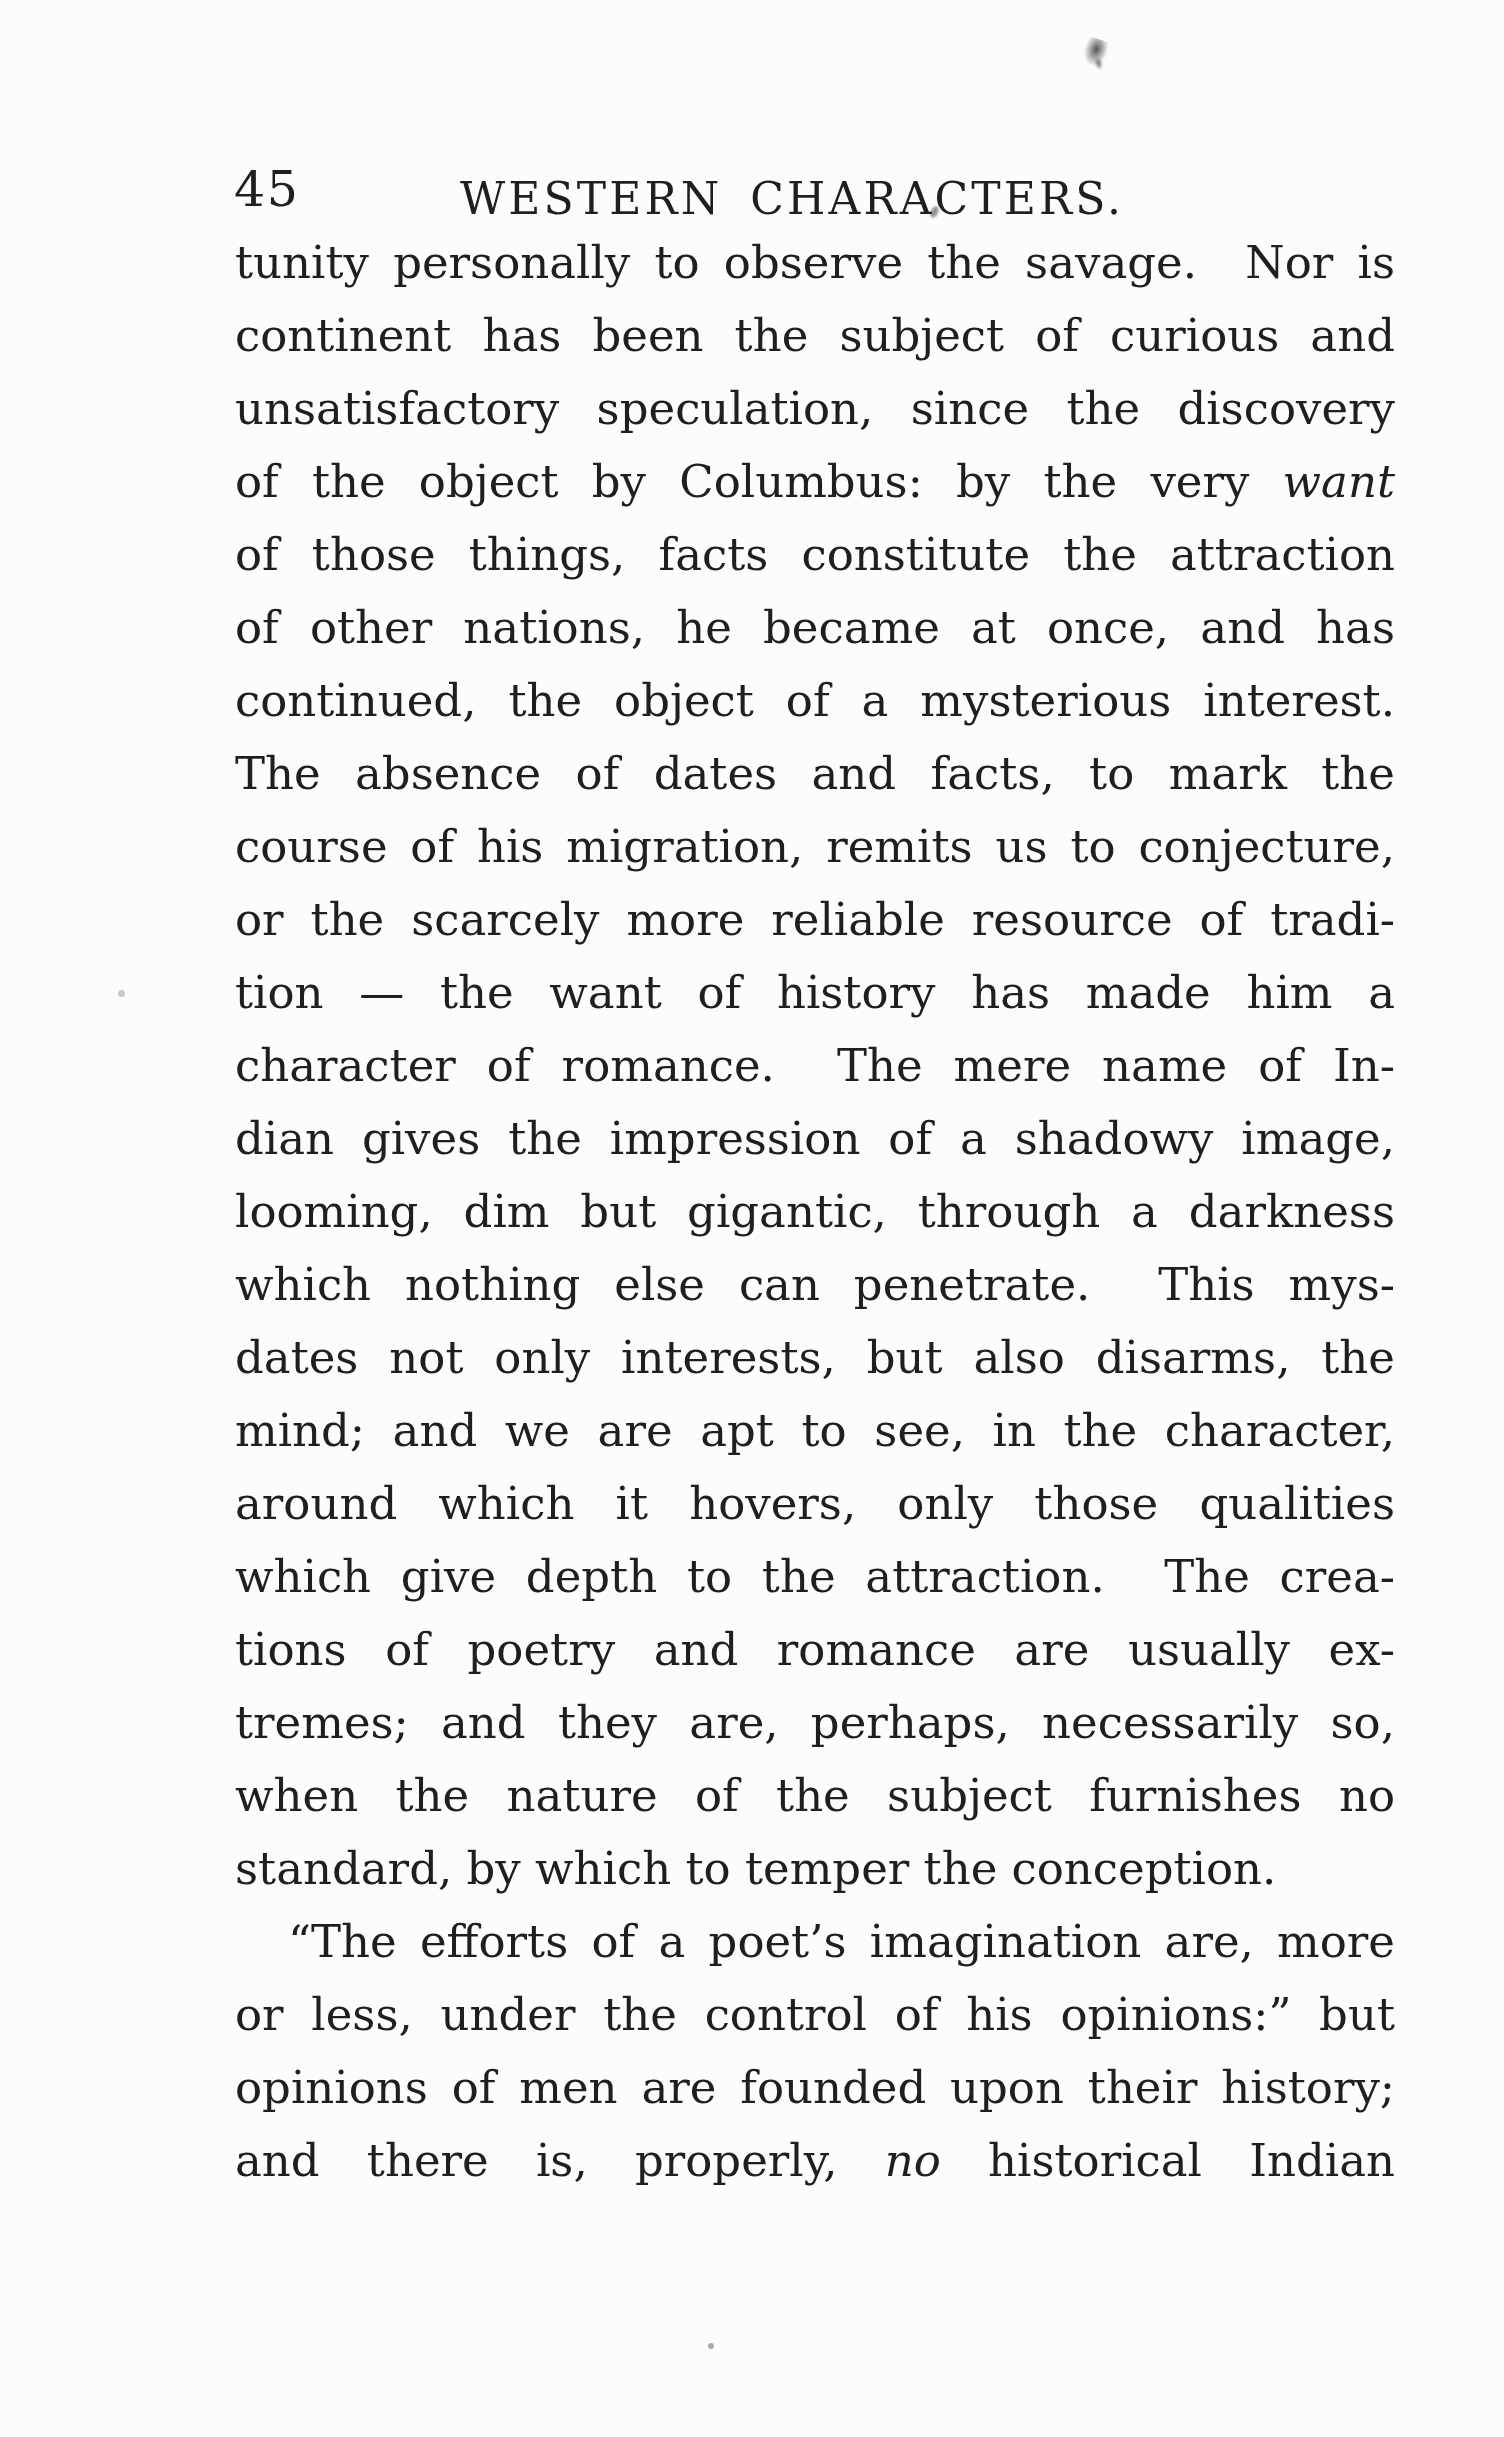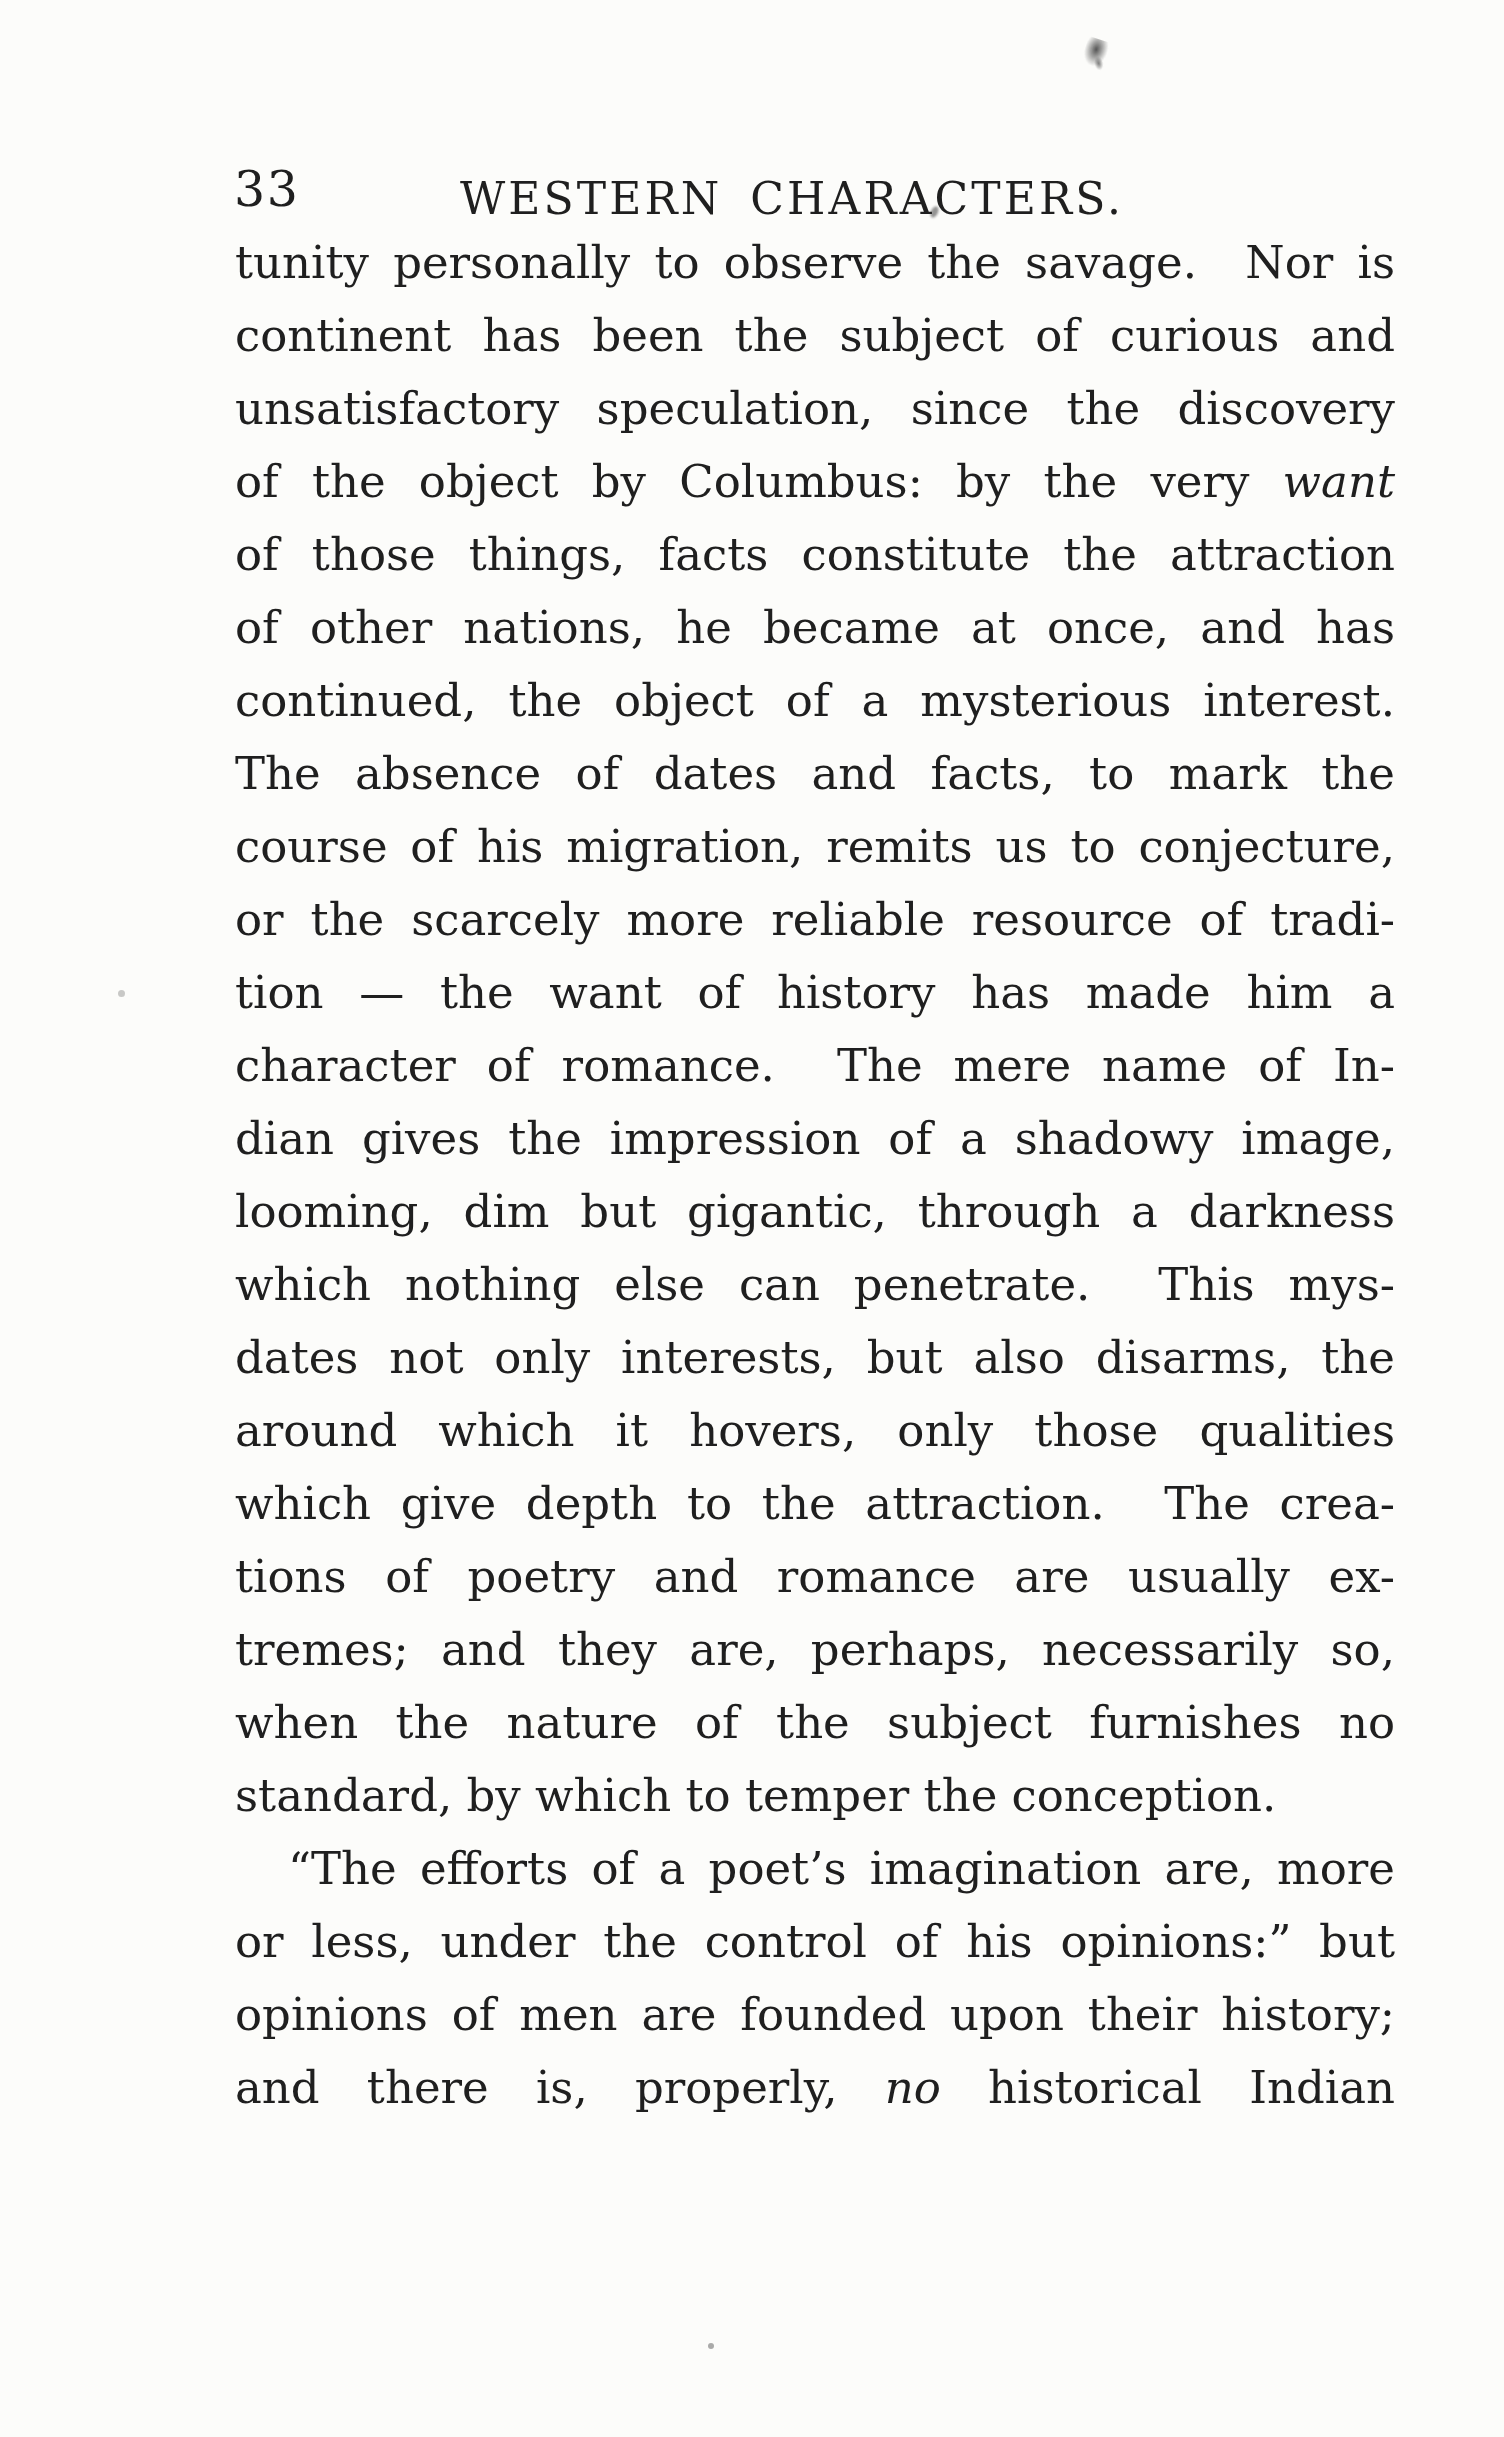--- a/index.html
+++ b/index.html
@@ -96,41 +96,42 @@
 <body>
 
 <div class="page">
 
   <div class="artifact artifact-top"></div>
   <div class="artifact artifact-head"></div>
   <div class="artifact artifact-left"></div>
   <div class="artifact artifact-bottom"></div>
 
   <header>
-    <span class="page-number">33</span>
+    <span class="page-number">45</span>
     <span class="head-title">WESTERN CHARACTERS.</span>
   </header>
 
   <main class="text-block" id="text-block">
       <div class="line"><span>tunity personally to observe the savage.&nbsp; Nor is</span></div>
       <div class="line"><span>continent has been the subject of curious and</span></div>
       <div class="line"><span>unsatisfactory speculation, since the discovery</span></div>
       <div class="line"><span>of the object by Columbus: by the very </span><i>want</i></div>
       <div class="line"><span>of those things, facts constitute the attraction</span></div>
       <div class="line"><span>of other nations, he became at once, and has</span></div>
       <div class="line"><span>continued, the object of a mysterious interest.</span></div>
       <div class="line"><span>The absence of dates and facts, to mark the</span></div>
       <div class="line"><span>course of his migration, remits us to conjecture,</span></div>
       <div class="line"><span>or the scarcely more reliable resource of tradi-</span></div>
       <div class="line"><span>tion — the want of history has made him a</span></div>
       <div class="line"><span>character of romance.&nbsp; The mere name of In-</span></div>
       <div class="line"><span>dian gives the impression of a shadowy image,</span></div>
       <div class="line"><span>looming, dim but gigantic, through a darkness</span></div>
       <div class="line"><span>which nothing else can penetrate.&nbsp; This mys-</span></div>
       <div class="line"><span>dates not only interests, but also disarms, the</span></div>
+      <div class="line"><span>mind; and we are apt to see, in the character,</span></div>
       <div class="line"><span>around which it hovers, only those qualities</span></div>
       <div class="line"><span>which give depth to the attraction.&nbsp; The crea-</span></div>
       <div class="line"><span>tions of poetry and romance are usually ex-</span></div>
       <div class="line"><span>tremes; and they are, perhaps, necessarily so,</span></div>
       <div class="line"><span>when the nature of the subject furnishes no</span></div>
       <div class="line noja"><span>standard, by which to temper the conception.</span></div>
       <div class="line ind"><span>“The efforts of a poet’s imagination are, more</span></div>
       <div class="line"><span>or less, under the control of his opinions:” but</span></div>
       <div class="line"><span>opinions of men are founded upon their history;</span></div>
       <div class="line"><span>and there is, properly, </span><i>no</i><span> historical Indian</span></div>

